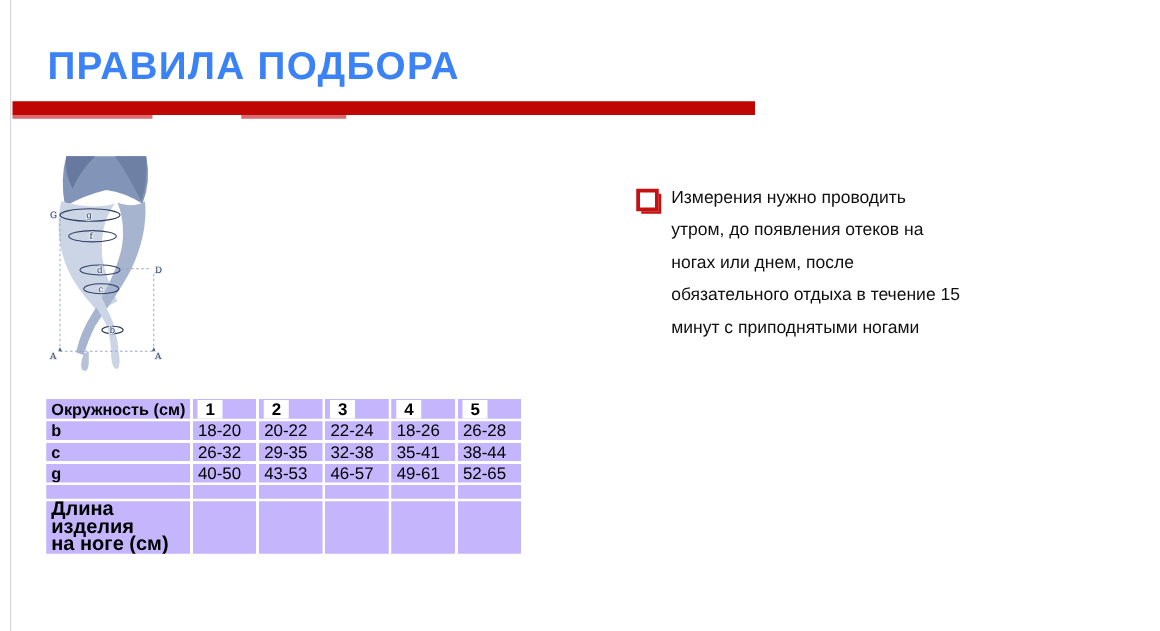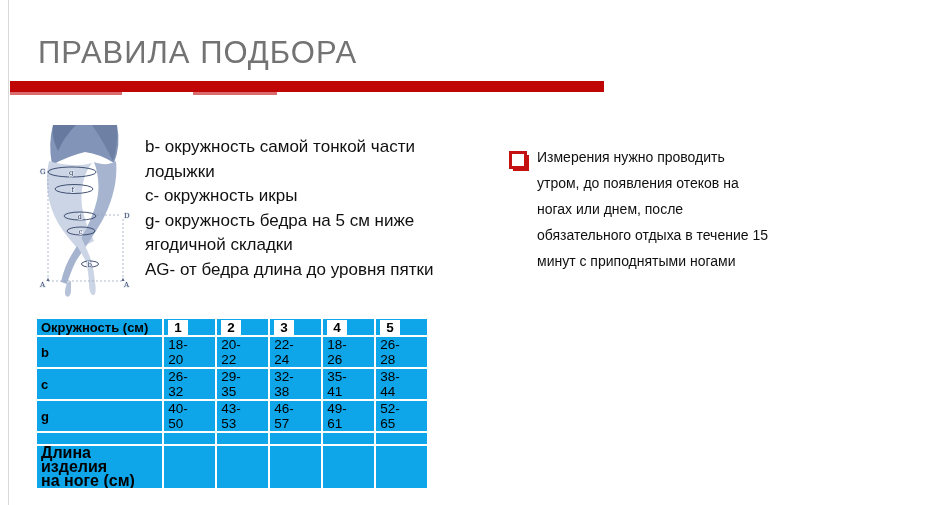--- a/index.html
+++ b/index.html
@@ -2,22 +2,22 @@
 <html><head>
 <meta charset="utf-8">
 <style>
   html,body{margin:0;padding:0;background:#fff;}
   .slide{
     position:relative;width:928px;height:505px;background:#ffffff;overflow:hidden;
     font-family:"Liberation Sans","DejaVu Sans",sans-serif;color:#141414;
   }
   .slide-edge{position:absolute;left:8px;top:0;width:1px;height:505px;background:#d9d9d9;}
   .page-title{
-    position:absolute;left:38px;top:14px;font-size:31px;font-weight:400;
-    letter-spacing:1px;color:#737373;white-space:nowrap;
+    position:absolute;left:38px;top:14px;font-size:31px;font-weight:700;
+    letter-spacing:1px;color:#3b82f6;white-space:nowrap;
   }
   .accent-bar{position:absolute;left:10px;top:81px;width:594px;height:11px;background:#c00505;}
   .accent-bar-light-1{position:absolute;left:10px;top:92px;width:112px;height:3px;background:#d96c6c;}
   .accent-bar-light-2{position:absolute;left:193px;top:92px;width:84px;height:3px;background:#d96c6c;}
 
   .leg-diagram{position:absolute;left:36px;top:123px;width:100px;height:168px;overflow:visible;}
   .dlabel{font-family:"DejaVu Serif","Liberation Serif",serif;font-size:7px;fill:#2f4063;
           paint-order:stroke;stroke:#e8ecf4;stroke-width:1.5px;}
 
   .measure-text{
@@ -32,21 +32,21 @@
   }
   .note-text{
     margin-left:28px;font-size:14px;line-height:26px;color:#0f0f0f;white-space:pre-line;
   }
 
   table.size-table{
     position:absolute;left:35px;top:317px;border-collapse:collapse;table-layout:fixed;
     font-size:13.5px;color:#000;
   }
   table.size-table td{
-    background:#0ea5e9;border:2px solid #ffffff;padding:0 14px 0 4px;vertical-align:middle;
+    background:#c4b5fd;border:2px solid #ffffff;padding:0 4px 0 4px;vertical-align:middle;
     overflow:hidden;
   }
   td.lbl{font-weight:700;font-size:13px;white-space:nowrap;}
   td.lbl-wrap{font-weight:700;font-size:16px;white-space:pre-line;line-height:14px;}
   .col-label{width:111px;} .col-size{width:53px;}
   tr.r-head{height:18px;} tr.r-val{height:16px;} tr.r-blank1{height:13px;}
   tr.r-dlina{height:35px;} tr.r-ag{height:17px;}
   .size-box{display:inline-block;background:#ffffff;padding:0 6px;font-weight:700;font-size:13.5px;}
 </style>
 </head>
@@ -95,26 +95,20 @@
       <text class="dlabel" x="4" y="164">A</text>
       <text class="dlabel" x="88" y="164">A</text>
       <text class="dlabel" x="33" y="51.5">g</text>
       <text class="dlabel" x="35.5" y="68.5">f</text>
       <text class="dlabel" x="41.5" y="95.5">d</text>
       <text class="dlabel" x="42.5" y="110.5">c</text>
       <text class="dlabel" x="51.5" y="143.5">b</text>
     </g>
   </svg>
 
-  <div class="measure-text">b- окружность самой тонкой части
-лодыжки
-c- окружность икры
-g- окружность бедра на 5 см ниже
-ягодичной складки
-AG- от бедра длина до уровня пятки</div>
 
   <div class="note-block">
     <span class="note-icon"></span>
     <div class="note-text">Измерения нужно проводить
 утром, до появления отеков на
 ногах или днем, после
 обязательного отдыха в течение 15
 минут с приподнятыми ногами</div>
   </div>
 

